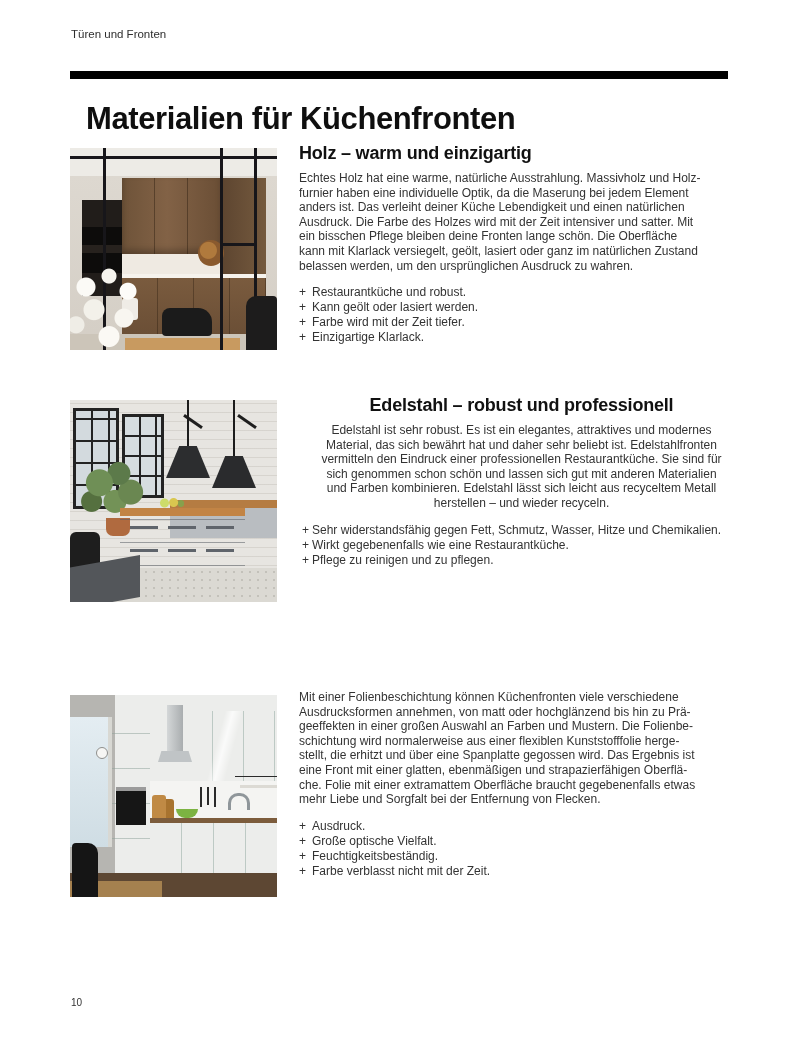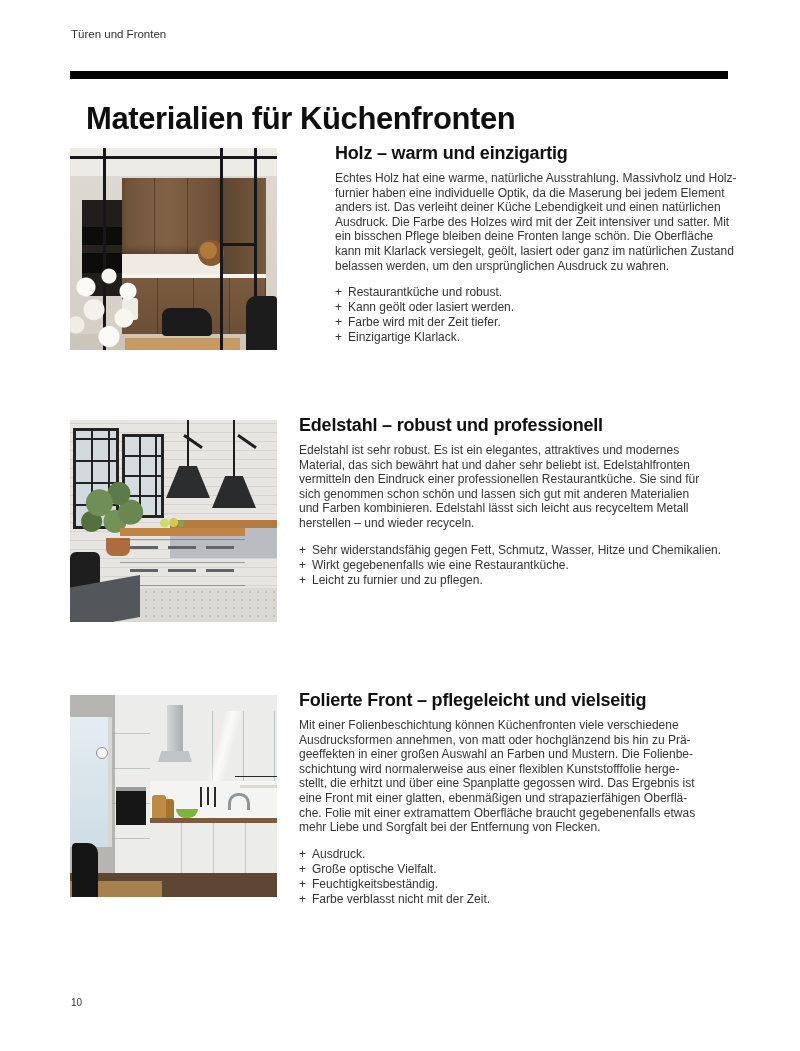--- a/index.html
+++ b/index.html
@@ -8,21 +8,21 @@
     font-family:"Liberation Sans", sans-serif; overflow:hidden;
   }
   .page > * { position:absolute; }
 
   .eyebrow { left:71px; top:28px; font-size:11.5px; color:#2e2e2e; }
   .bar { left:70px; top:71px; width:658px; height:8px; background:#000000; }
   .title { left:69px; top:84px; margin:17px; font-size:31px; font-weight:700;
            color:#0f0f0f; letter-spacing:-0.4px; }
 
   .row { left:70px; display:flex; align-items:flex-start; }
-  #sec1 { top:143px;gap:36px; } #sec2 { top:415px; } #sec3 { top:690px; }
+  #sec1 { top:143px; } #sec2 { top:395px;text-align:center; } #sec3 { top:690px; }
 
   .ph { position:relative; width:207px; height:202px; margin-top:5px; flex:none;
         overflow:hidden; background:#ddd; }
   .ph div { position:absolute; }
 
   .txt { margin-left:22px; width:445px; }
   .txt h2 { margin:0 0 8px 0; font-size:18px; font-weight:700; color:#111111;
             letter-spacing:-0.2px; line-height:20px; }
   .body { margin:0; font-size:12px; line-height:14.6px; color:#333333;
           white-space:pre; }
@@ -260,21 +260,21 @@
         <div class="b">
             <span class="plus">+</span>
             <span>Sehr widerstandsfähig gegen Fett, Schmutz, Wasser, Hitze und Chemikalien.</span>
           </div>
         <div class="b">
             <span class="plus">+</span>
             <span>Wirkt gegebenenfalls wie eine Restaurantküche.</span>
           </div>
         <div class="b">
             <span class="plus">+</span>
-            <span>Leicht zu furnier und zu pflegen.</span>
+            <span>Pflege zu reinigen und zu pflegen.</span>
           </div>
       </div>
     </div>
   </section>
 
   <section class="row" id="sec3">
     <div class="ph">
       <div class="p3-wallL"></div>
       <div class="p3-wallM"></div>
       <div class="p3-window"></div>
@@ -292,21 +292,20 @@
       <div class="p3-shelf"></div>
       <div class="p3-bowl"></div>
       <div class="p3-counter"></div>
       <div class="p3-base"></div>
       <div class="p3-kick"></div>
       <div class="p3-floor"></div>
       <div class="p3-plank"></div>
       <div class="p3-chair"></div>
     </div>
     <div class="txt">
-      <h2>Folierte Front – pflegeleicht und vielseitig</h2>
       <p class="body">Mit einer Folienbeschichtung können Küchenfronten viele verschiedene
 Ausdrucksformen annehmen, von matt oder hochglänzend bis hin zu Prä-
 geeffekten in einer großen Auswahl an Farben und Mustern. Die Folienbe-
 schichtung wird normalerweise aus einer flexiblen Kunststofffolie herge-
 stellt, die erhitzt und über eine Spanplatte gegossen wird. Das Ergebnis ist
 eine Front mit einer glatten, ebenmäßigen und strapazierfähigen Oberflä-
 che. Folie mit einer extramattem Oberfläche braucht gegebenenfalls etwas
 mehr Liebe und Sorgfalt bei der Entfernung von Flecken.</p>
       <div class="bullets">
         <div class="b">

